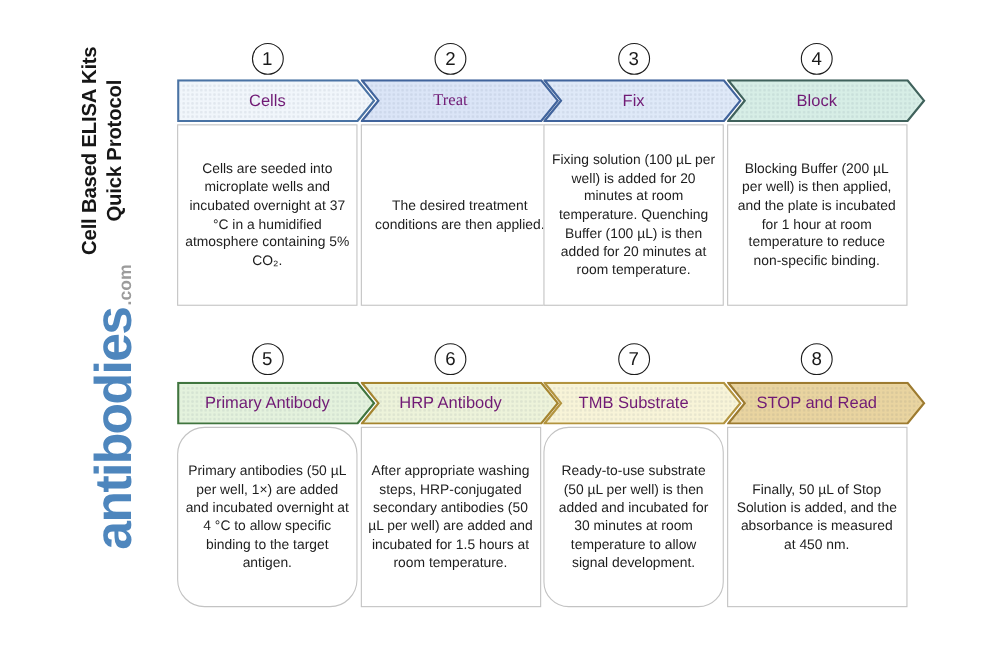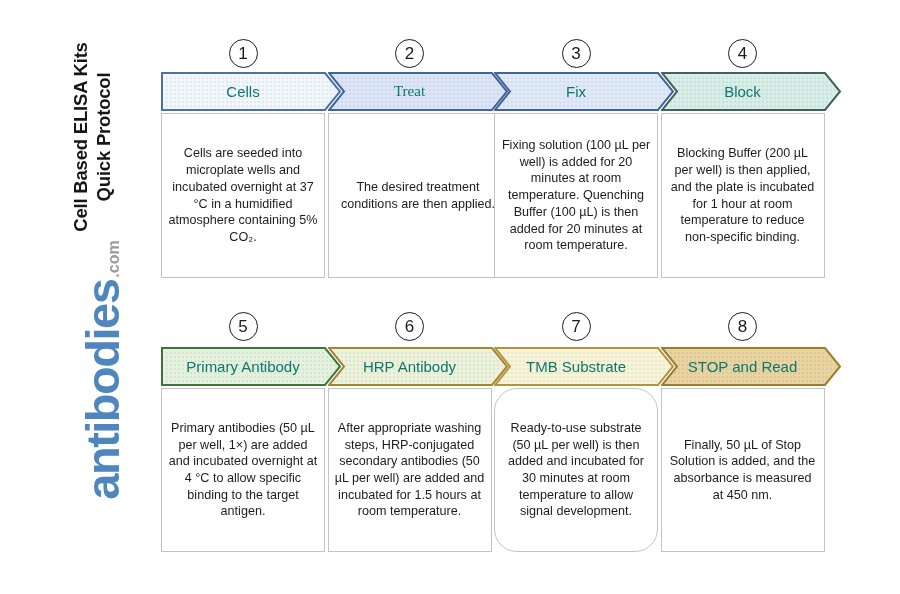--- a/index.html
+++ b/index.html
@@ -33,21 +33,21 @@
   .arrow-svg { position:absolute; left:0; top:0; }
   .dots {
     position:absolute; left:0; top:0; width:181px; height:39px;
     background-image:radial-gradient(circle, rgba(40,60,90,0.08) 1px, transparent 1.4px);
     background-size:4px 4px;
     pointer-events:none;
   }
   .arrow-label {
     position:absolute; left:0; top:0; width:164px; height:39px;
     display:flex; align-items:center; justify-content:center;
-    font-size:15px; color:#0f766e;
+    font-size:15px; color:#701a75;
   }
   .desc {
     position:absolute; width:164px; box-sizing:border-box;
     background:#ffffff; border:1.5px solid #c3c3c3;
     display:flex; align-items:center; justify-content:center;
     padding:4px 6px;
   }
   .desc-text {
     font-size:12.6px; line-height:1.33; color:#1d1d1d; text-align:center;
   }
@@ -124,21 +124,21 @@
   <div class="circle" style="left: 228.5px; top: 312px;">
     <span class="num">5</span>
   </div>
   <div class="arrow" style="left: 161px; top: 347px;">
     <svg class="arrow-svg" viewBox="0 0 181 39" width="181" height="39">
       <path stroke-width="2" stroke-linejoin="miter" d="M1,1 L164,1 L179,19.5 L164,38 L1,38 Z" fill="#e4f2dd" stroke="#40753f"></path>
     </svg>
     <div class="dots" style="clip-path: polygon(3px 3px, 162px 3px, 176px 19.5px, 162px 36px, 3px 36px);"></div>
     <div class="arrow-label">Primary Antibody</div>
   </div>
-  <div class="desc" style="left: 161px; top: 388px; width: 164px; height: 164px;">
+  <div class="desc" style="left: 161px; top: 388px; width: 164px; height: 164px; border-radius: 25px;">
     <div class="desc-text">Primary antibodies (50 µL per well, 1×) are added and incubated overnight at 4 °C to allow specific binding to the target antigen.</div>
   </div>
 
   <div class="circle" style="left: 395px; top: 312px;">
     <span class="num">6</span>
   </div>
   <div class="arrow" style="left: 327.5px; top: 347px;">
     <svg class="arrow-svg" viewBox="0 0 181 39" width="181" height="39">
       <path stroke-width="2" stroke-linejoin="miter" d="M1,1 L164,1 L179,19.5 L164,38 L1,38 L16,19.5 Z" fill="#edf3da" stroke="#a5852f"></path>
     </svg>

